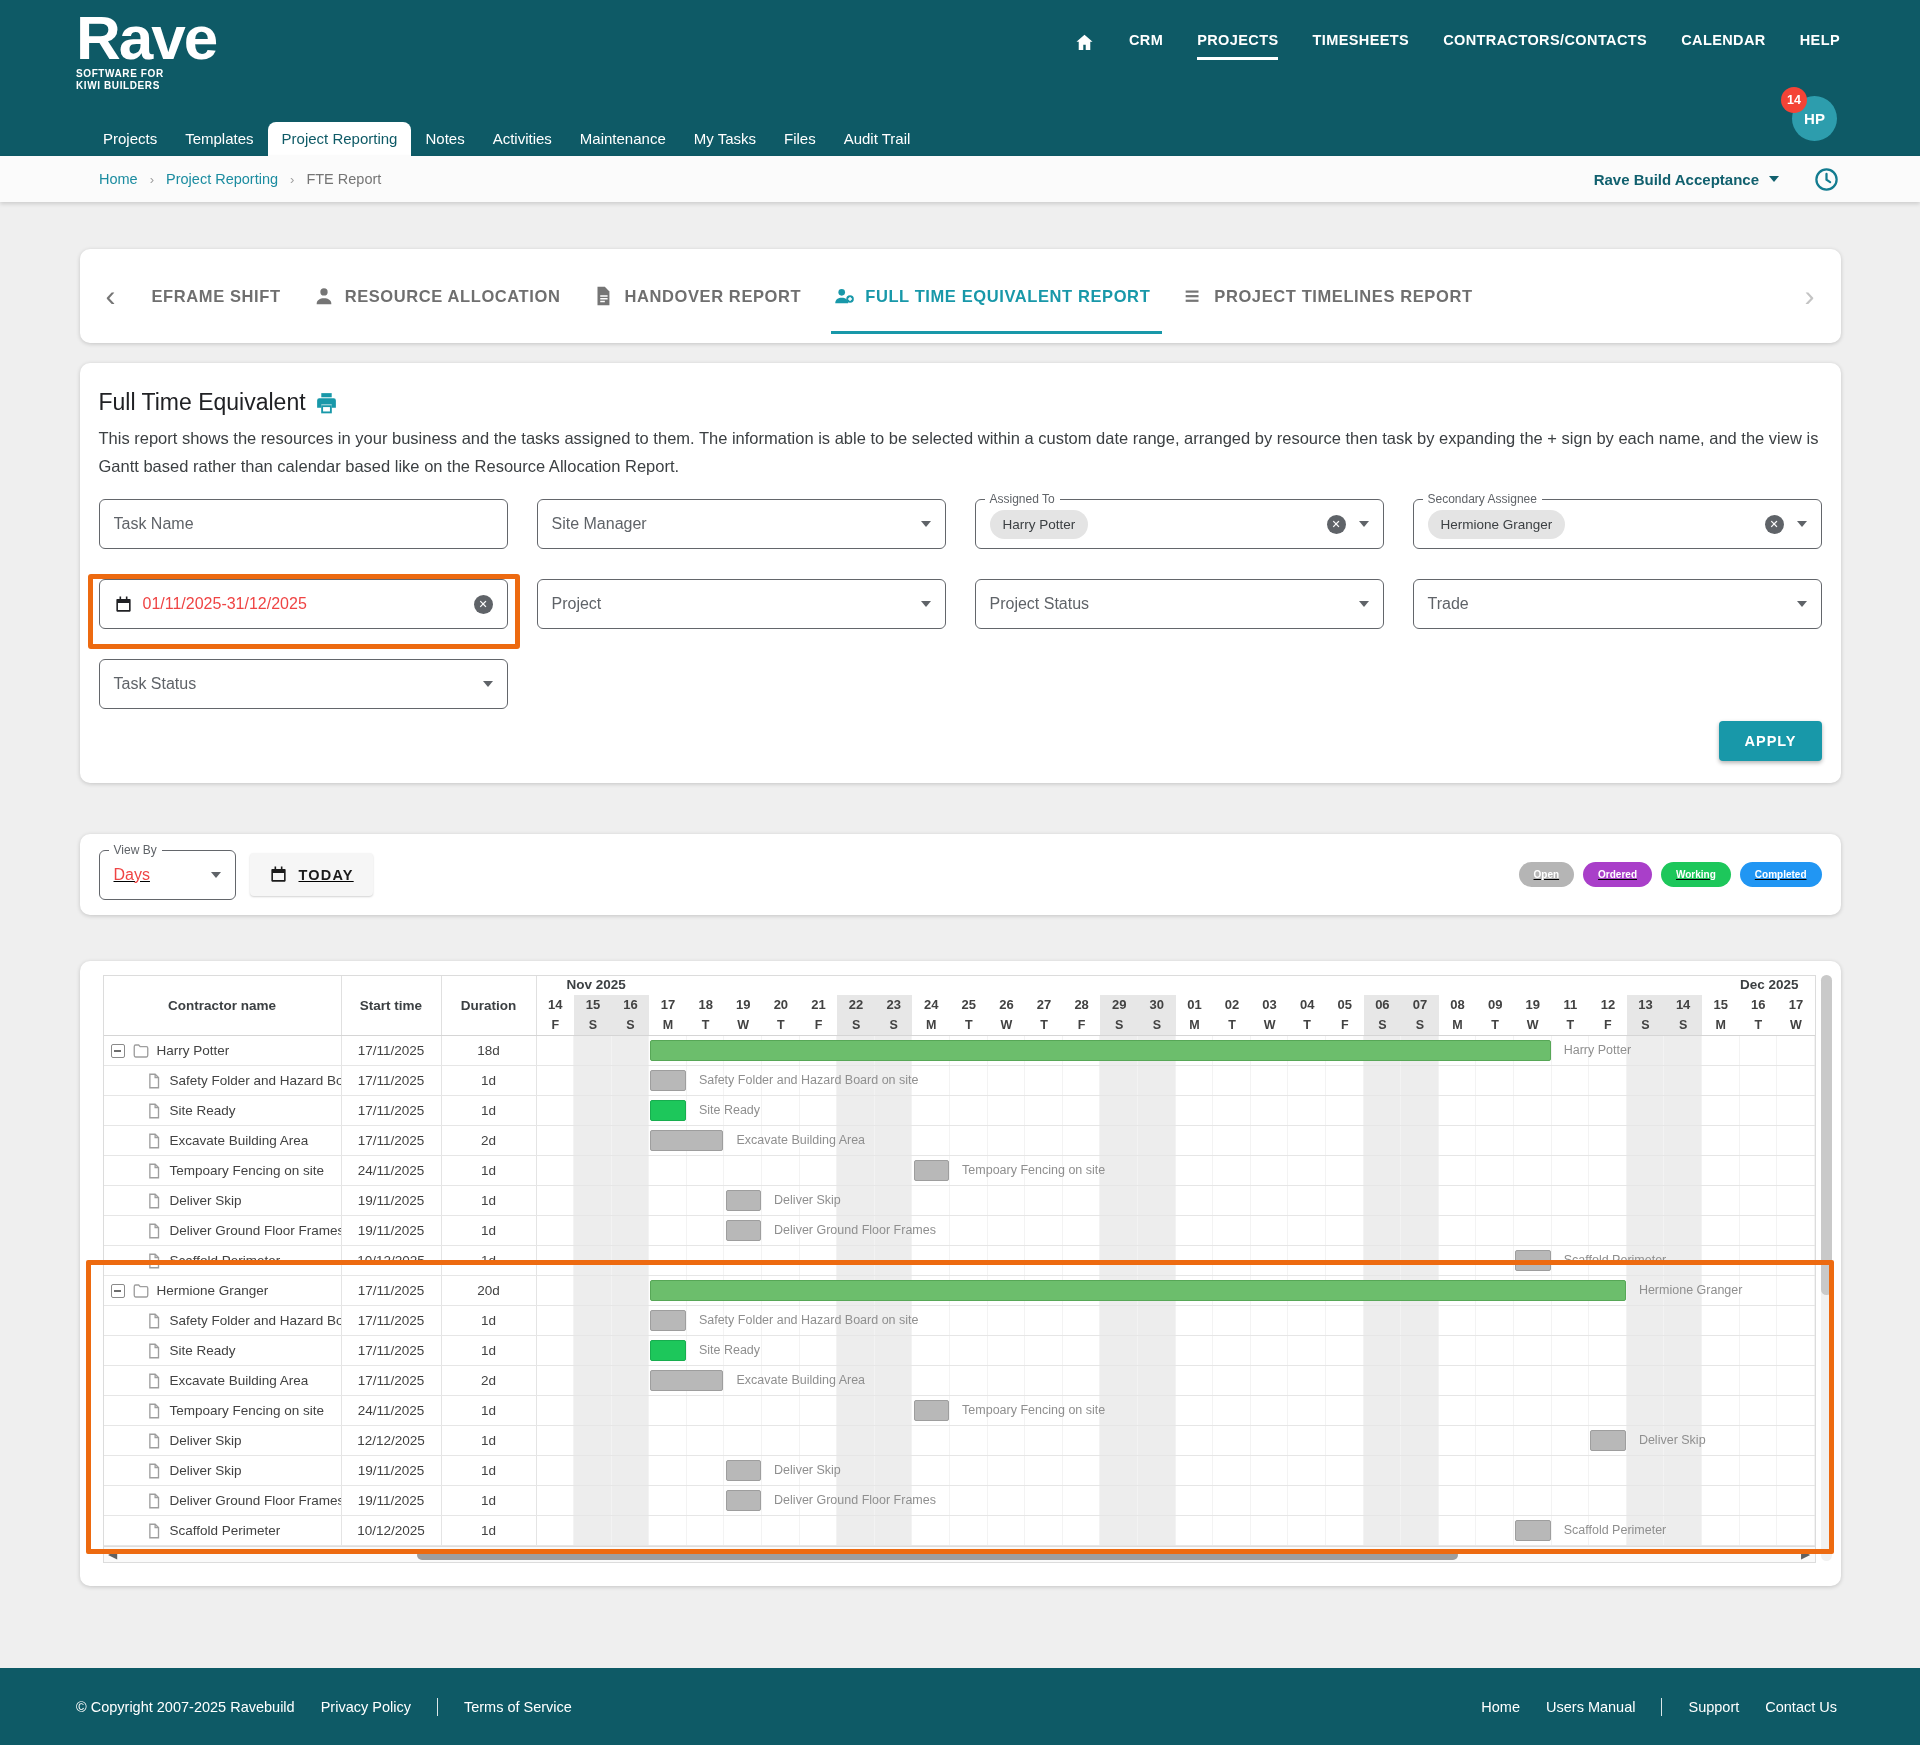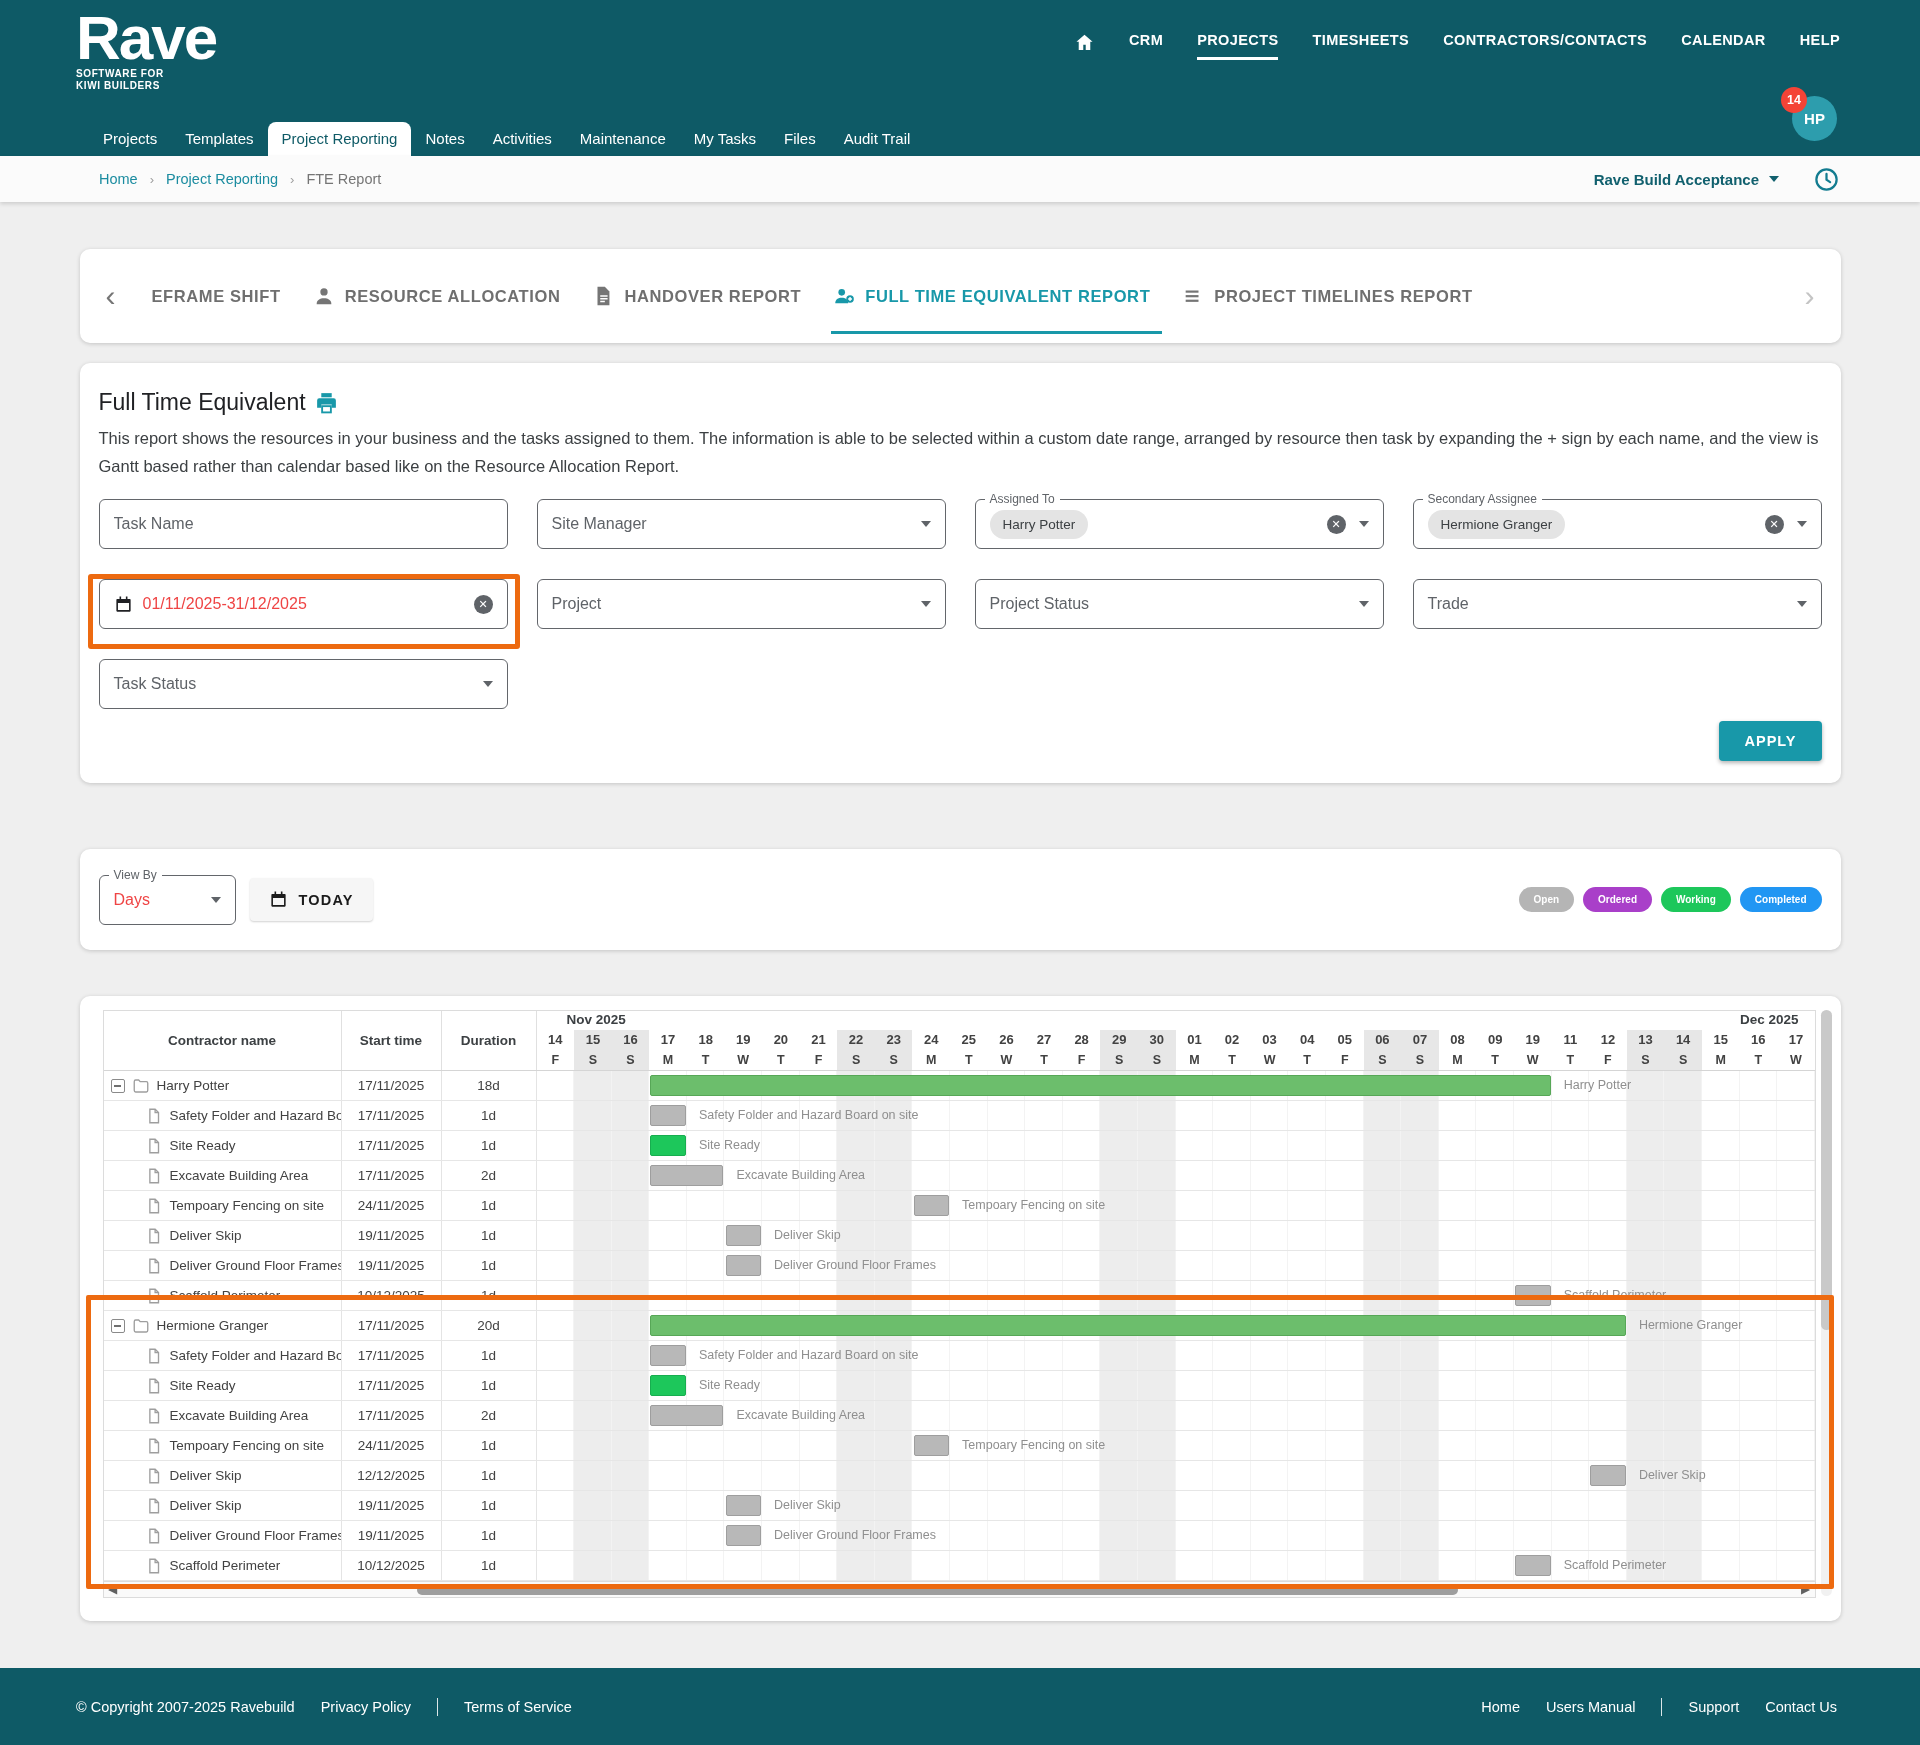--- a/index.html
+++ b/index.html
@@ -78,21 +78,21 @@
   .cal-icon svg { width:19px; height:19px; display:block; margin-right:10px; }
   .date-text { color:#ef4444; }
   .apply-row { display:flex; justify-content:flex-end; margin-top:12px; }
   .apply-btn { background:#1898A9; color:#fff; border:none; font-size:14.5px; font-weight:700;
                letter-spacing:1px; padding:12px 25px; border-radius:4px; cursor:pointer;
                box-shadow:0 2px 4px rgba(0,0,0,.3); font-family:"Liberation Sans", sans-serif; }
   .hl-box { position:absolute; border:5px solid #ED6A10; border-radius:3px; pointer-events:none; z-index:6; }
   .hl-secondary { left:8px; top:211px; width:432px; height:75px; }
 
   
-  .card-toolbar { margin-top:66px; height:101px; display:flex; align-items:center; padding:0 19px; }
+  .card-toolbar { margin-top:51px; height:81px; display:flex; align-items:center; padding:0 19px;text-decoration:underline; }
   .viewby { width:137px; }
   .today-btn { margin-left:14px; display:flex; align-items:center; gap:11px; background:#F6F6F6;
                border:none; border-radius:4px; padding:12px 19px; font-size:14.5px; font-weight:700;
                letter-spacing:1.2px; color:#1B1B1B; cursor:pointer; box-shadow:0 1px 2px rgba(0,0,0,.18);
                font-family:"Liberation Sans", sans-serif; }
   .today-btn svg { width:19px; height:19px; }
   .legend { margin-left:auto; display:flex; gap:9px; }
   .legend-chip { border-radius:14px; padding:7px 15px; color:#fff; font-size:10px; font-weight:700; cursor:pointer; }
 
   

